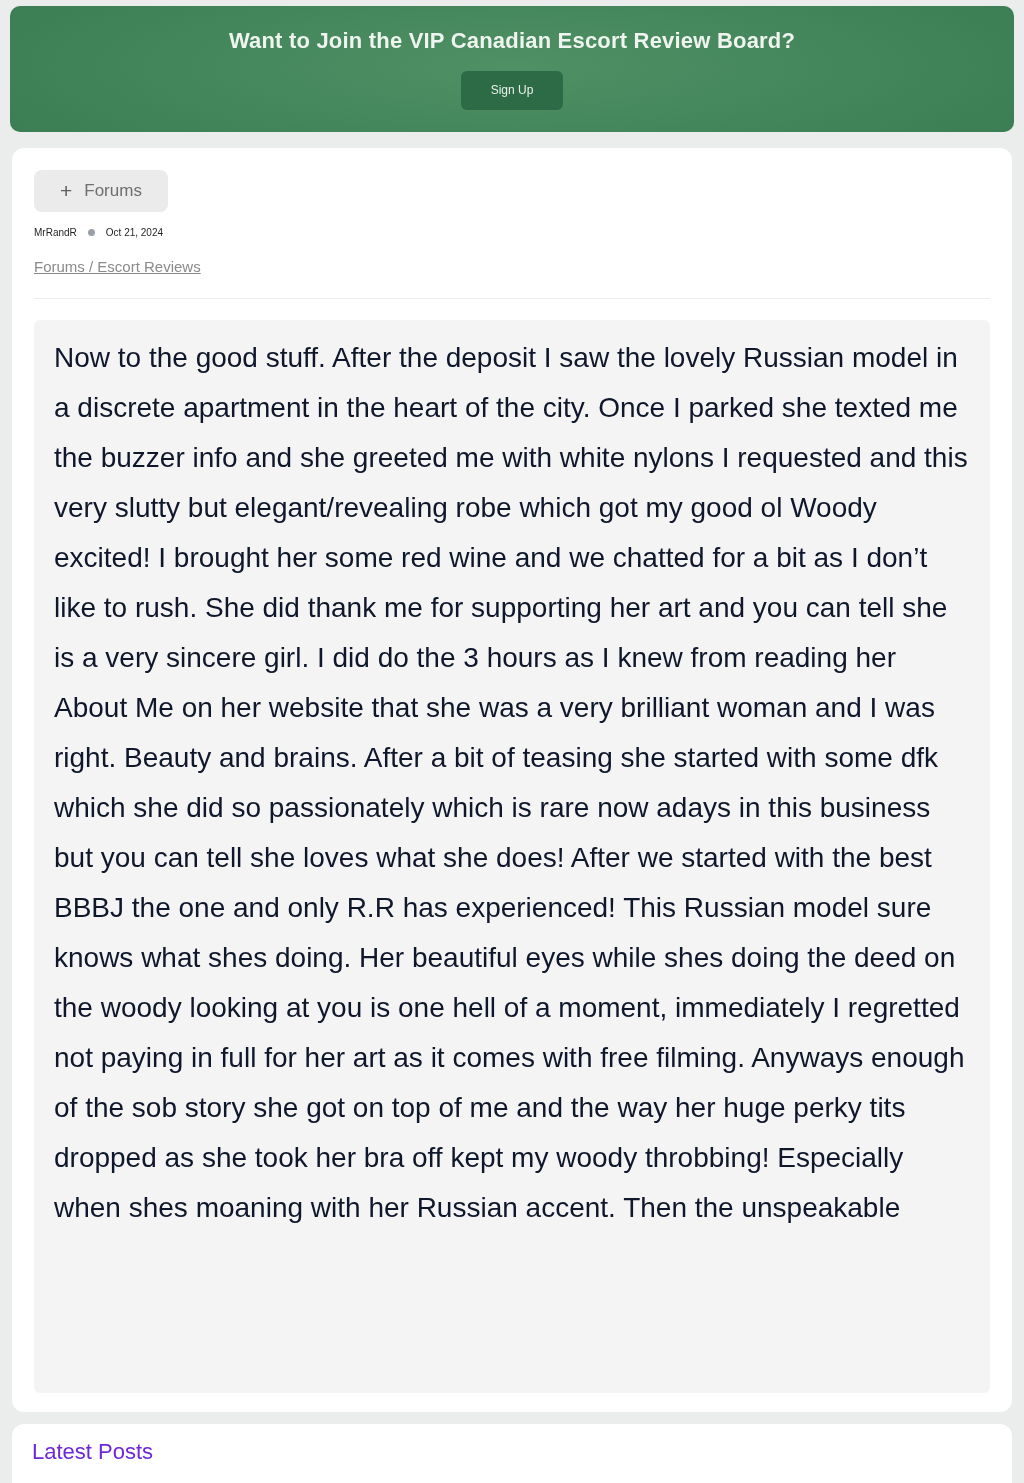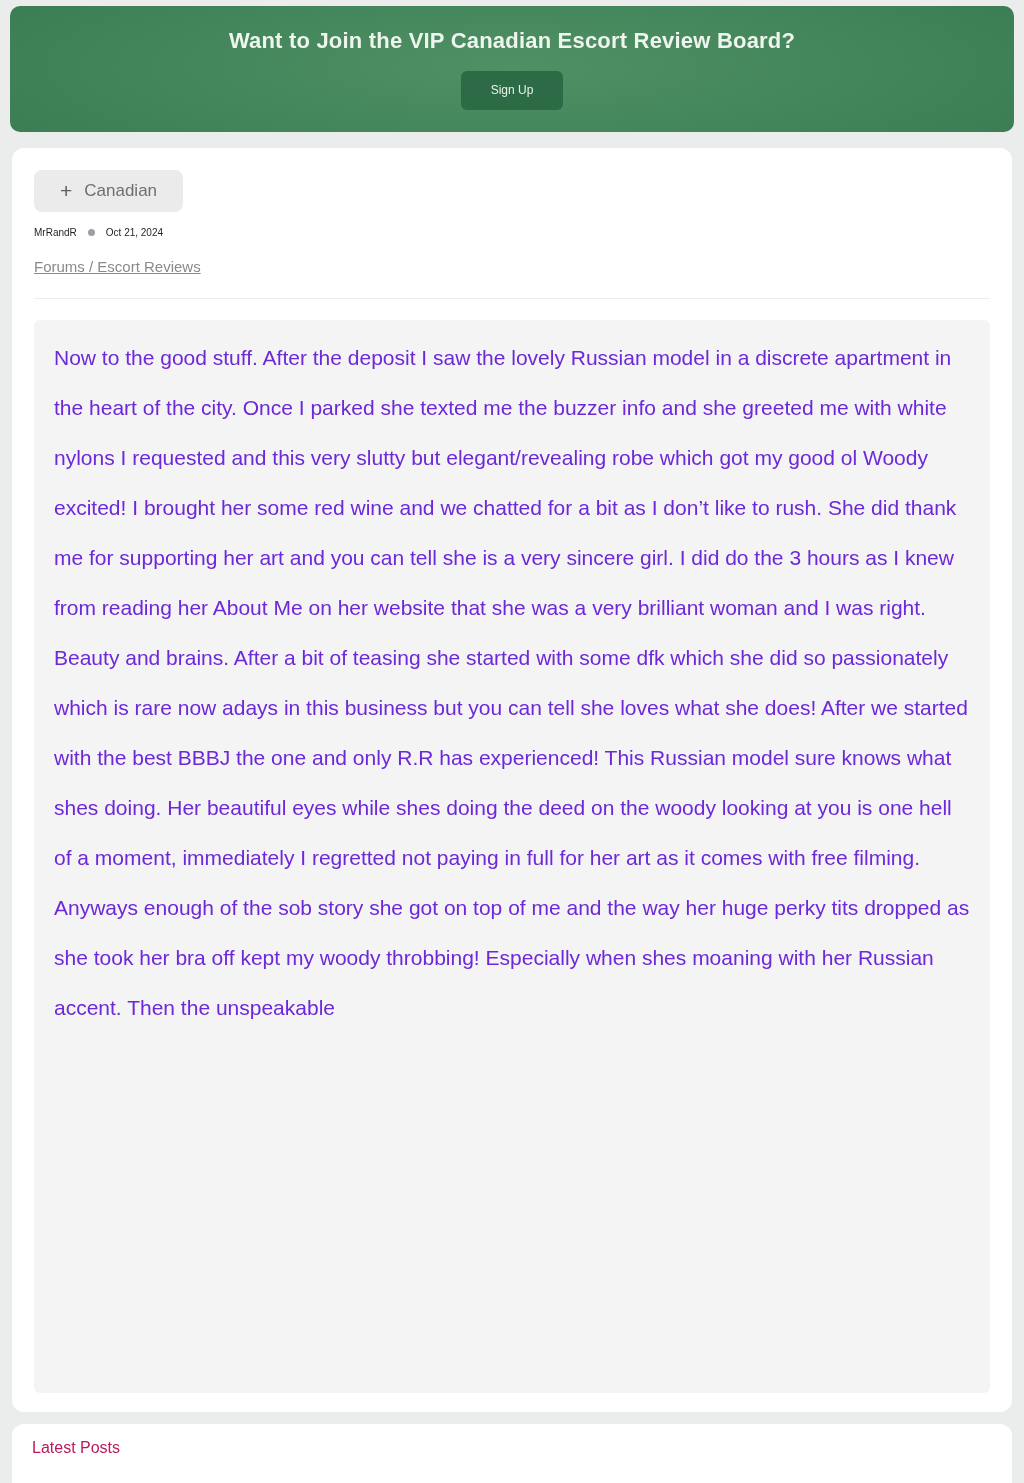--- a/index.html
+++ b/index.html
@@ -114,51 +114,51 @@
   .post-body-box {
     margin-top: 21px;
     background: #f4f4f5;
     border-radius: 6px;
     padding: 13px 20px;
     height: 1073px;
     overflow: hidden;
   }
   .post-text {
     margin: 0;
-    font-size: 21px;
+    font-size: 28px;
     line-height: 50px;
-    color: #6d28d9;
+    color: #0f172a;
   }
 
   
   .latest-card {
     margin: 12px 12px 0;
     padding: 15px 20px;
     height: 140px;
   }
   .latest-heading {
-    font-size: 16px;
-    color: #be185d;
+    font-size: 22px;
+    color: #6d28d9;
   }
 </style>
 </head>
 <body>
 
 <div class="page">
 
   <div class="banner">
     <div class="banner-heading">Want to Join the VIP Canadian Escort Review Board?</div>
     <button class="signup-btn">Sign Up</button>
   </div>
 
   <div class="card main-card">
     <div class="title-row">
       <button class="comment-btn">
         <span class="plus">+</span>
-        <span>Canadian</span>
+        <span>Forums</span>
       </button>
     </div>
 
     <div class="meta-row">
       <span class="author">MrRandR</span>
       <span class="dot"></span>
       <span class="date">Oct 21, 2024</span>
     </div>
 
     <div class="breadcrumb-row">

